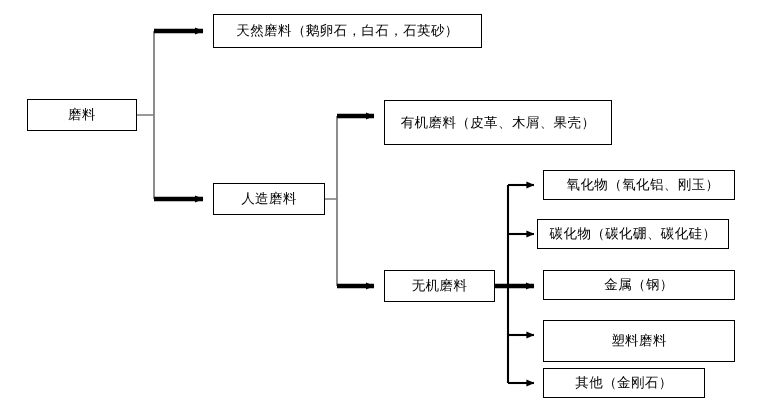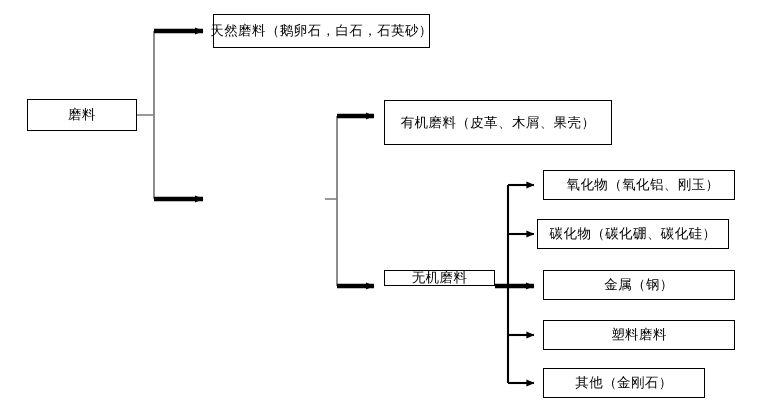--- a/index.html
+++ b/index.html
@@ -81,46 +81,49 @@
       <path d="M495,286 L534,286" stroke="#000000" stroke-width="4.4" fill="none" marker-end="url(#arrowThick)"></path>
       <path d="M508,335 L534,335" stroke="#000000" stroke-width="2.1" fill="none" marker-end="url(#arrowThin)"></path>
       <path d="M508,383 L534,383" stroke="#000000" stroke-width="2.1" fill="none" marker-end="url(#arrowThin)"></path>
     </g>
   </svg>
 
   <div class="node" style="left:27px; top:99px; width:110px; height:32px;">
     <span class="node-label">磨料</span>
   </div>
 
-  <div class="node" style="left:213px; top:14px; width:217px; height:34px;">
+  <div class="node" style="left:213px; top:14px; width:269px; height:34px;">
     <span class="node-label">天然磨料（鹅卵石，白石，石英砂）</span>
   </div>
 
+  <div class="node" style="left:213px; top:183px; width:112px; height:32px;">
+    <span class="node-label">人造磨料</span>
+  </div>
 
   <div class="node" style="left:384px; top:100px; width:228px; height:45px;">
     <span class="node-label">有机磨料（皮革、木屑、果壳）</span>
   </div>
 
-  <div class="node" style="left:384px; top:270px; width:111px; height:16px;">
+  <div class="node" style="left:384px; top:270px; width:111px; height:32px;">
     <span class="node-label">无机磨料</span>
   </div>
 
   <div class="node" style="left:543px; top:170px; width:192px; height:30px;padding-left:8px;">
     <span class="node-label">氧化物（氧化铝、刚玉）</span>
   </div>
 
   <div class="node" style="left:537px; top:219px; width:192px; height:30px;">
     <span class="node-label">碳化物（碳化硼、碳化硅）</span>
   </div>
 
   <div class="node" style="left:543px; top:270px; width:192px; height:30px;">
     <span class="node-label">金属（钢）</span>
   </div>
 
-  <div class="node" style="left:543px; top:320px; width:192px; height:30px;">
+  <div class="node" style="left:543px; top:320px; width:192px; height:42px;">
     <span class="node-label">塑料磨料</span>
   </div>
 
   <div class="node" style="left:543px; top:368px; width:162px; height:30px;">
     <span class="node-label">其他（金刚石）</span>
   </div>
 
 </div>
 
 </body></html>

